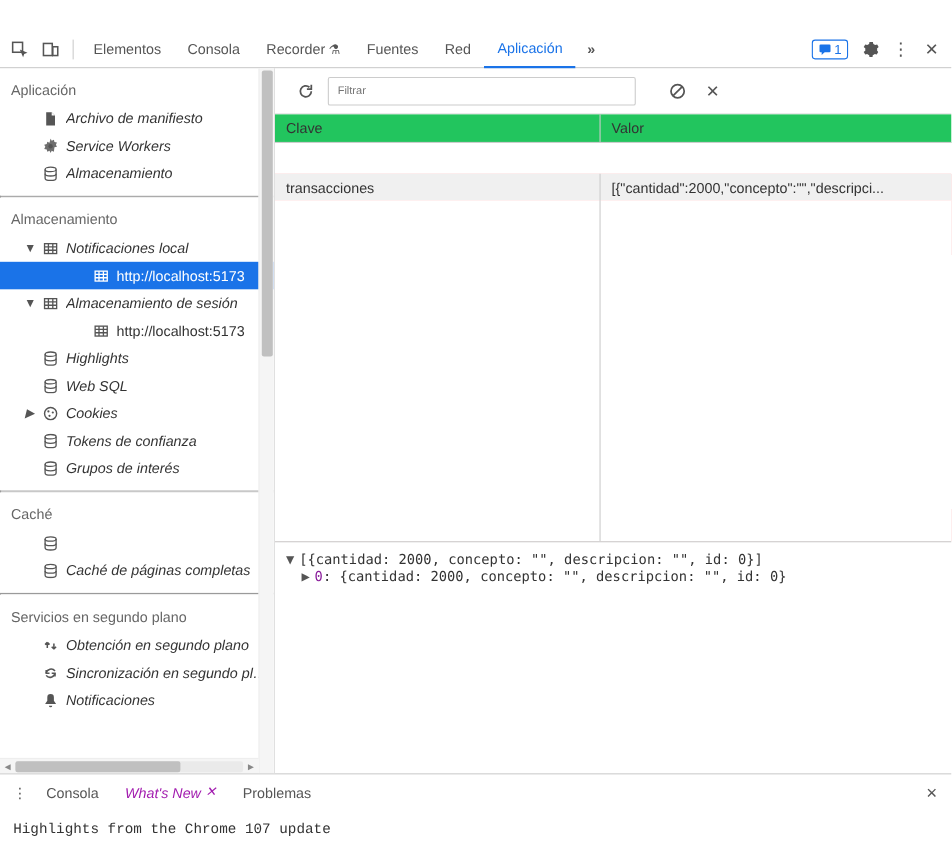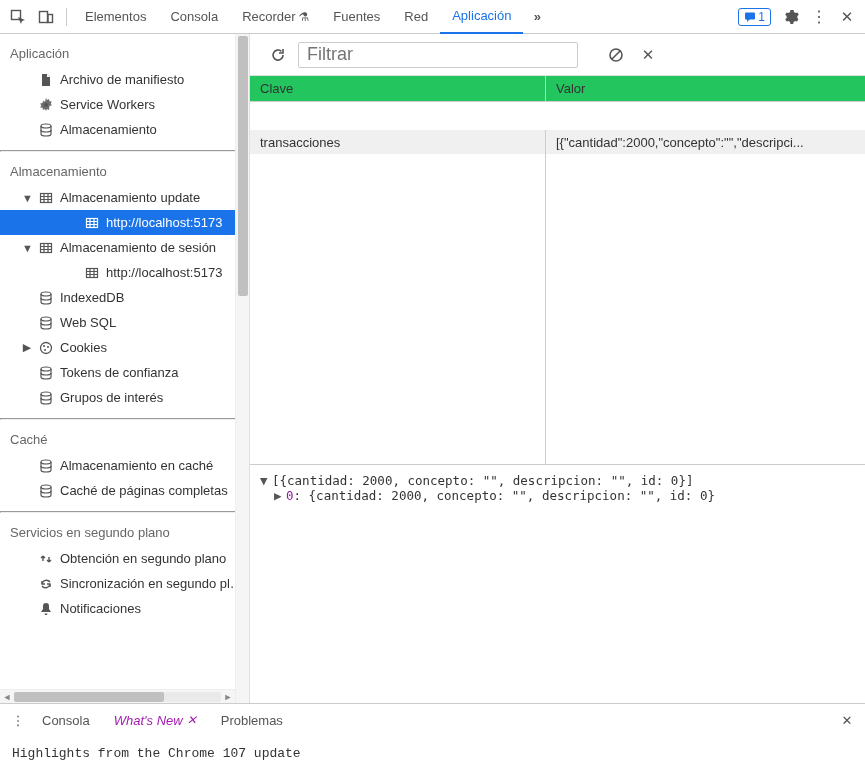--- a/index.html
+++ b/index.html
@@ -14,20 +14,21 @@
     display: flex;
     flex-direction: column;
   }
   
   .tabbar {
     height: 34px;
     border-bottom: 1px solid #ccc;
     display: flex;
     align-items: center;
     padding: 0 4px;
+    margin-top: 28px;
   }
   .tabbar .icon-btn {
     width: 28px;
     height: 28px;
     display: flex;
     align-items: center;
     justify-content: center;
     color: #555;
     cursor: pointer;
   }
@@ -168,21 +169,21 @@
     justify-content: center;
     color: #555;
     flex: 0 0 16px;
   }
   .tree-item.selected {
     background: #1a73e8;
     color: #fff;
   }
   .tree-item.selected .icn, .tree-item.selected .exp { color: #fff; }
   .tree-item .label { flex: 1; overflow: hidden; text-overflow: ellipsis; }
-  .indent-1 { padding-left: 22px; }
+  .indent-1 { padding-left: 22px; font-style: italic; }
   .indent-3 { padding-left: 84px; }
 
   
   .content {
     flex: 1;
     display: flex;
     flex-direction: column;
     min-width: 0;
   }
   .toolbar {
@@ -201,21 +202,21 @@
     justify-content: center;
     color: #555;
     cursor: pointer;
   }
   .toolbar input.filter {
     flex: 0 0 280px;
     height: 26px;
     border: 1px solid #ccc;
     border-radius: 2px;
     padding: 0 8px;
-    font-size: 18px;
+    font-size: 10px;
     outline: none;
   }
   .table-head {
     display: flex;
     height: 26px;
     border-bottom: 1px solid #ccc;
     background: #22c55e;
   }
   .table-head .col, .table-row .cell {
     padding: 0 10px;
@@ -385,21 +386,21 @@
       <div class="section-title">Almacenamiento</div>
       <div class="tree">
         <div class="tree-item indent-1">
           <span class="exp">▼</span>
           <span class="icn">
               <svg width="14" height="14" viewBox="0 0 14 14" fill="none" stroke="#555" stroke-width="1.2">
                 <rect x="1.5" y="2.5" width="11" height="9"></rect>
                 <path d="M1.5 5.5h11M1.5 8.5h11M5 2.5v9M9 2.5v9"></path>
               </svg>
             </span>
-          <span class="label">Almacenamiento update</span>
+          <span class="label">Notificaciones local</span>
         </div>
         <div class="tree-item indent-3 selected">
           <span class="icn">
               <svg width="14" height="14" viewBox="0 0 14 14" fill="none" stroke="#fff" stroke-width="1.2">
                 <rect x="1.5" y="2.5" width="11" height="9"></rect>
                 <path d="M1.5 5.5h11M1.5 8.5h11M5 2.5v9M9 2.5v9"></path>
               </svg>
             </span>
           <span class="label">http://localhost:5173</span>
         </div>
@@ -424,21 +425,21 @@
         </div>
         <div class="tree-item indent-1">
           <span class="exp empty">▶</span>
           <span class="icn">
               <svg width="14" height="14" viewBox="0 0 14 14" fill="none" stroke="#555" stroke-width="1.2">
                 <ellipse cx="7" cy="3" rx="5" ry="2"></ellipse>
                 <path d="M2 3v8c0 1.1 2.2 2 5 2s5-.9 5-2V3"></path>
                 <path d="M2 7c0 1.1 2.2 2 5 2s5-.9 5-2"></path>
               </svg>
             </span>
-          <span class="label">IndexedDB</span>
+          <span class="label">Highlights</span>
         </div>
         <div class="tree-item indent-1">
           <span class="exp empty">▶</span>
           <span class="icn">
               <svg width="14" height="14" viewBox="0 0 14 14" fill="none" stroke="#555" stroke-width="1.2">
                 <ellipse cx="7" cy="3" rx="5" ry="2"></ellipse>
                 <path d="M2 3v8c0 1.1 2.2 2 5 2s5-.9 5-2V3"></path>
                 <path d="M2 7c0 1.1 2.2 2 5 2s5-.9 5-2"></path>
               </svg>
             </span>
@@ -484,21 +485,20 @@
       <div class="tree">
         <div class="tree-item indent-1">
           <span class="exp empty">▶</span>
           <span class="icn">
               <svg width="14" height="14" viewBox="0 0 14 14" fill="none" stroke="#555" stroke-width="1.2">
                 <ellipse cx="7" cy="3" rx="5" ry="2"></ellipse>
                 <path d="M2 3v8c0 1.1 2.2 2 5 2s5-.9 5-2V3"></path>
                 <path d="M2 7c0 1.1 2.2 2 5 2s5-.9 5-2"></path>
               </svg>
             </span>
-          <span class="label">Almacenamiento en caché</span>
         </div>
         <div class="tree-item indent-1">
           <span class="exp empty">▶</span>
           <span class="icn">
               <svg width="14" height="14" viewBox="0 0 14 14" fill="none" stroke="#555" stroke-width="1.2">
                 <ellipse cx="7" cy="3" rx="5" ry="2"></ellipse>
                 <path d="M2 3v8c0 1.1 2.2 2 5 2s5-.9 5-2V3"></path>
                 <path d="M2 7c0 1.1 2.2 2 5 2s5-.9 5-2"></path>
               </svg>
             </span>

